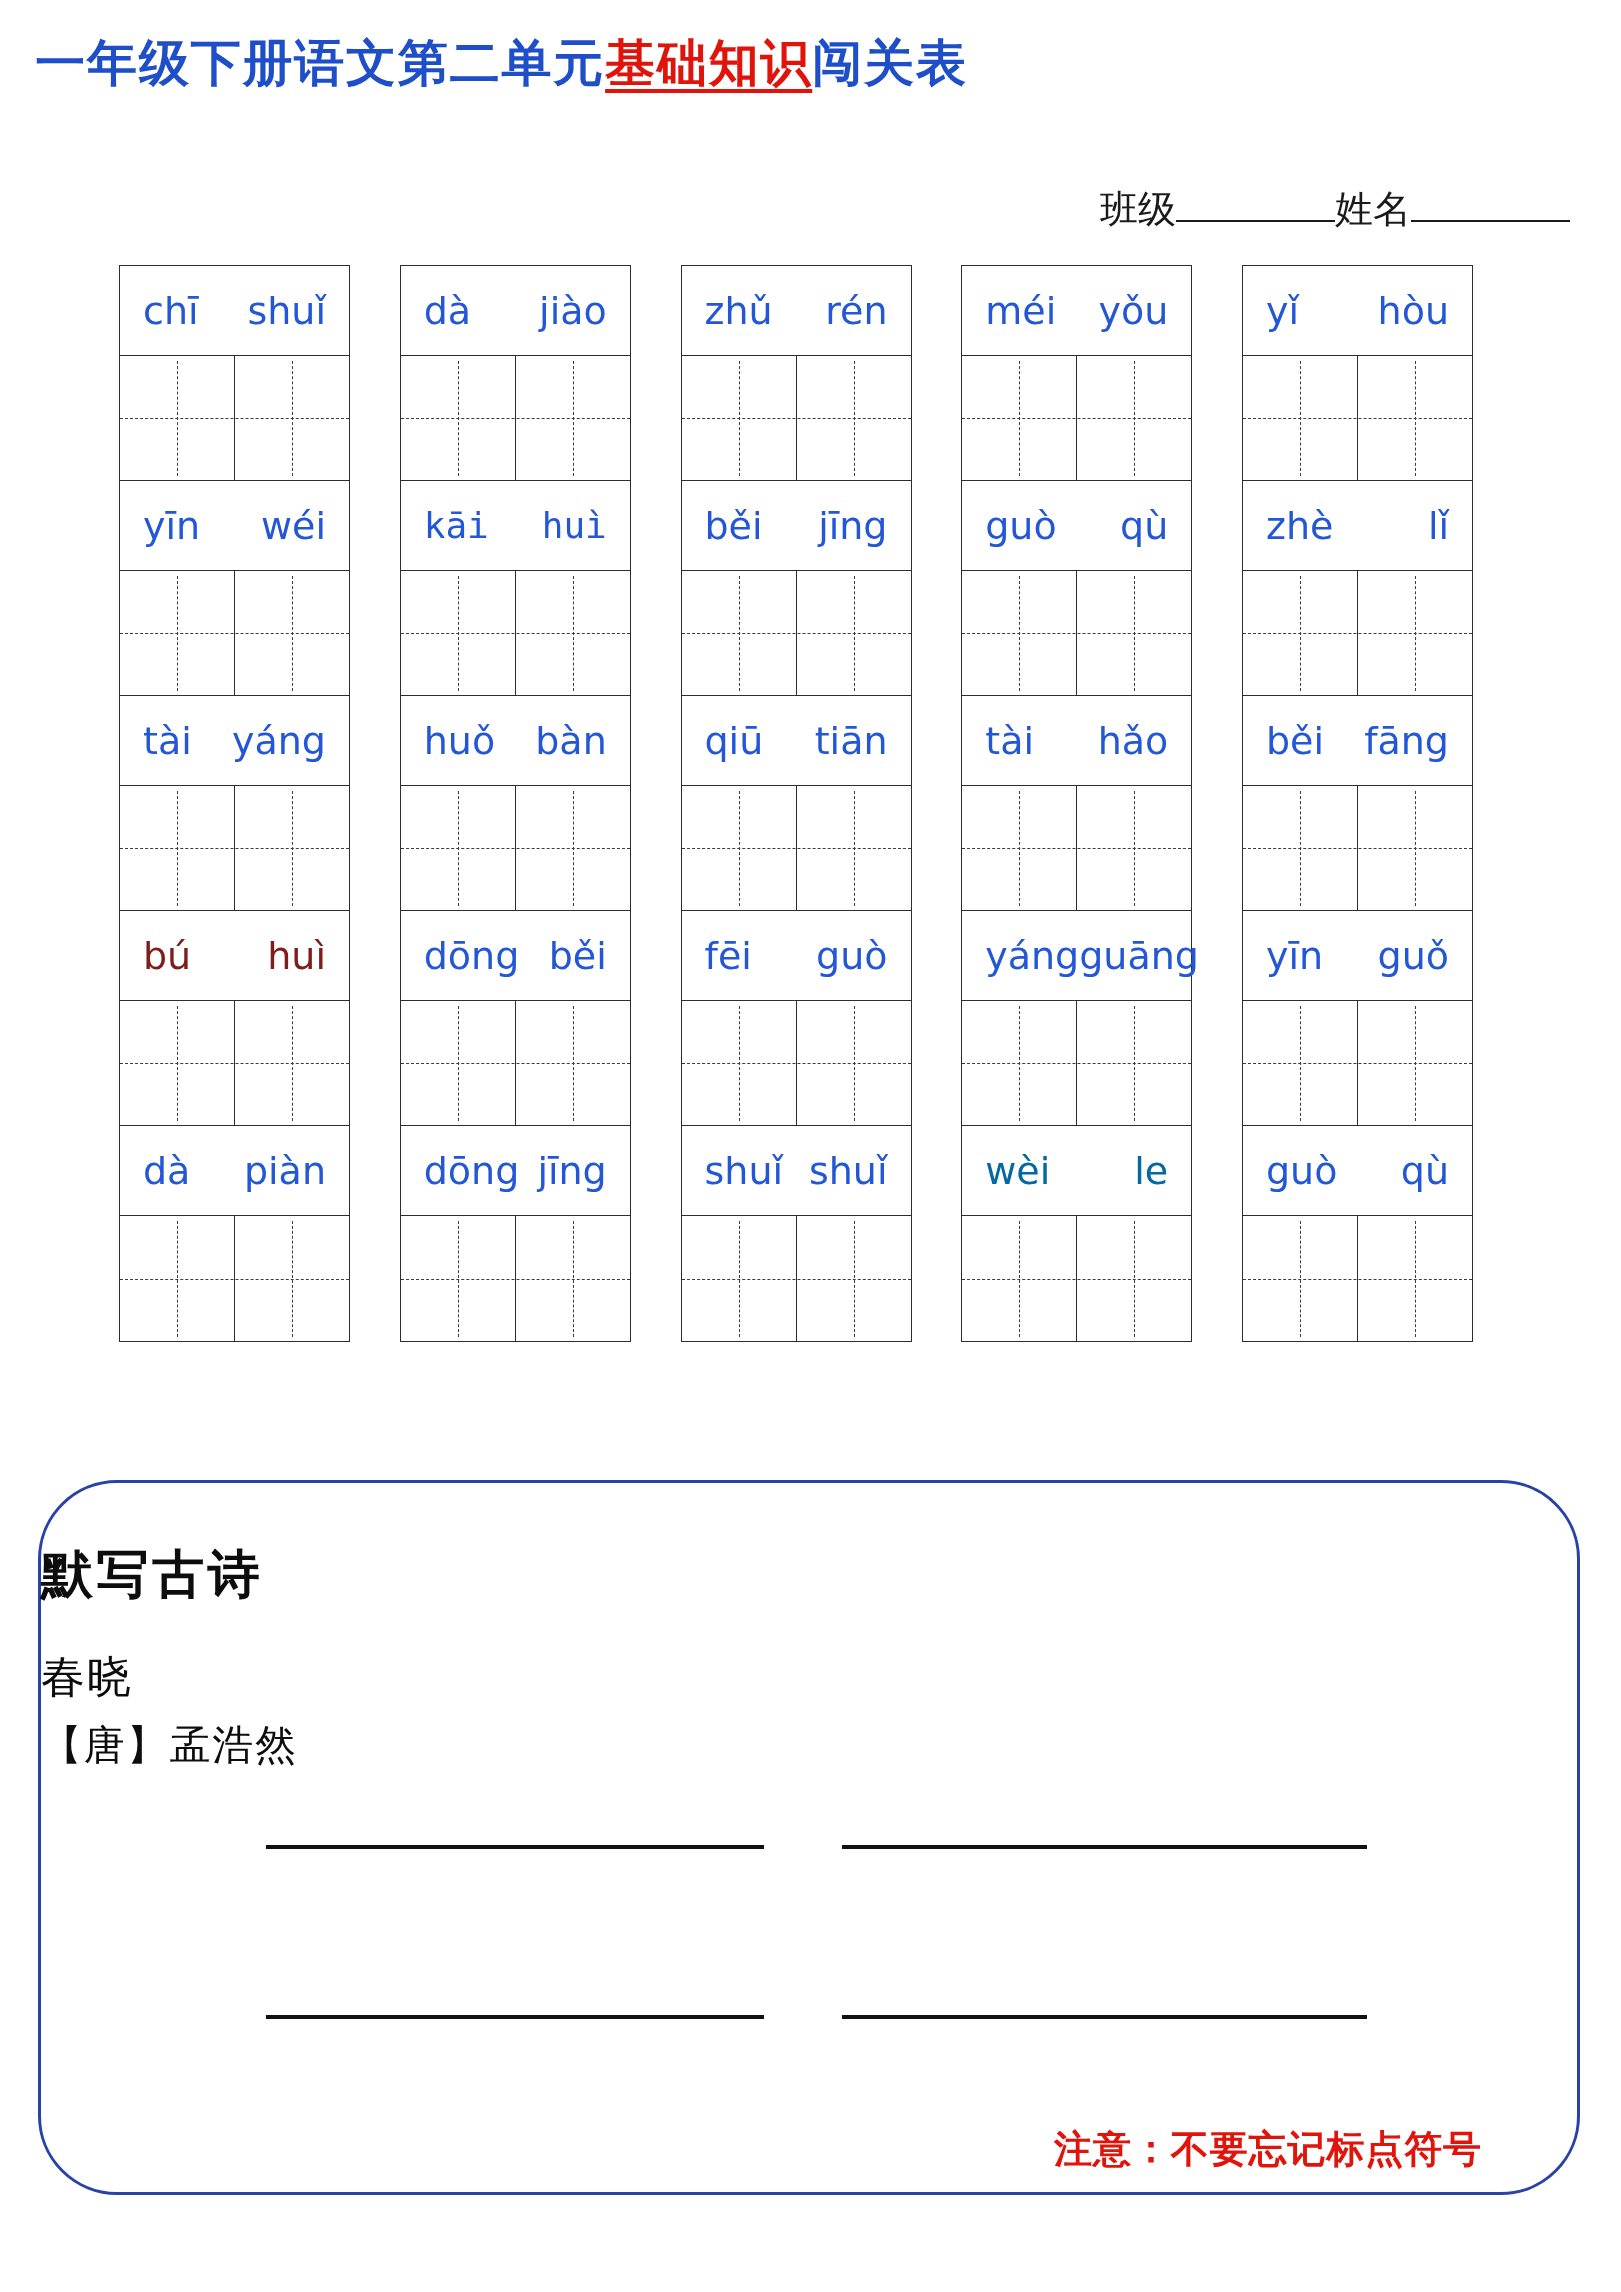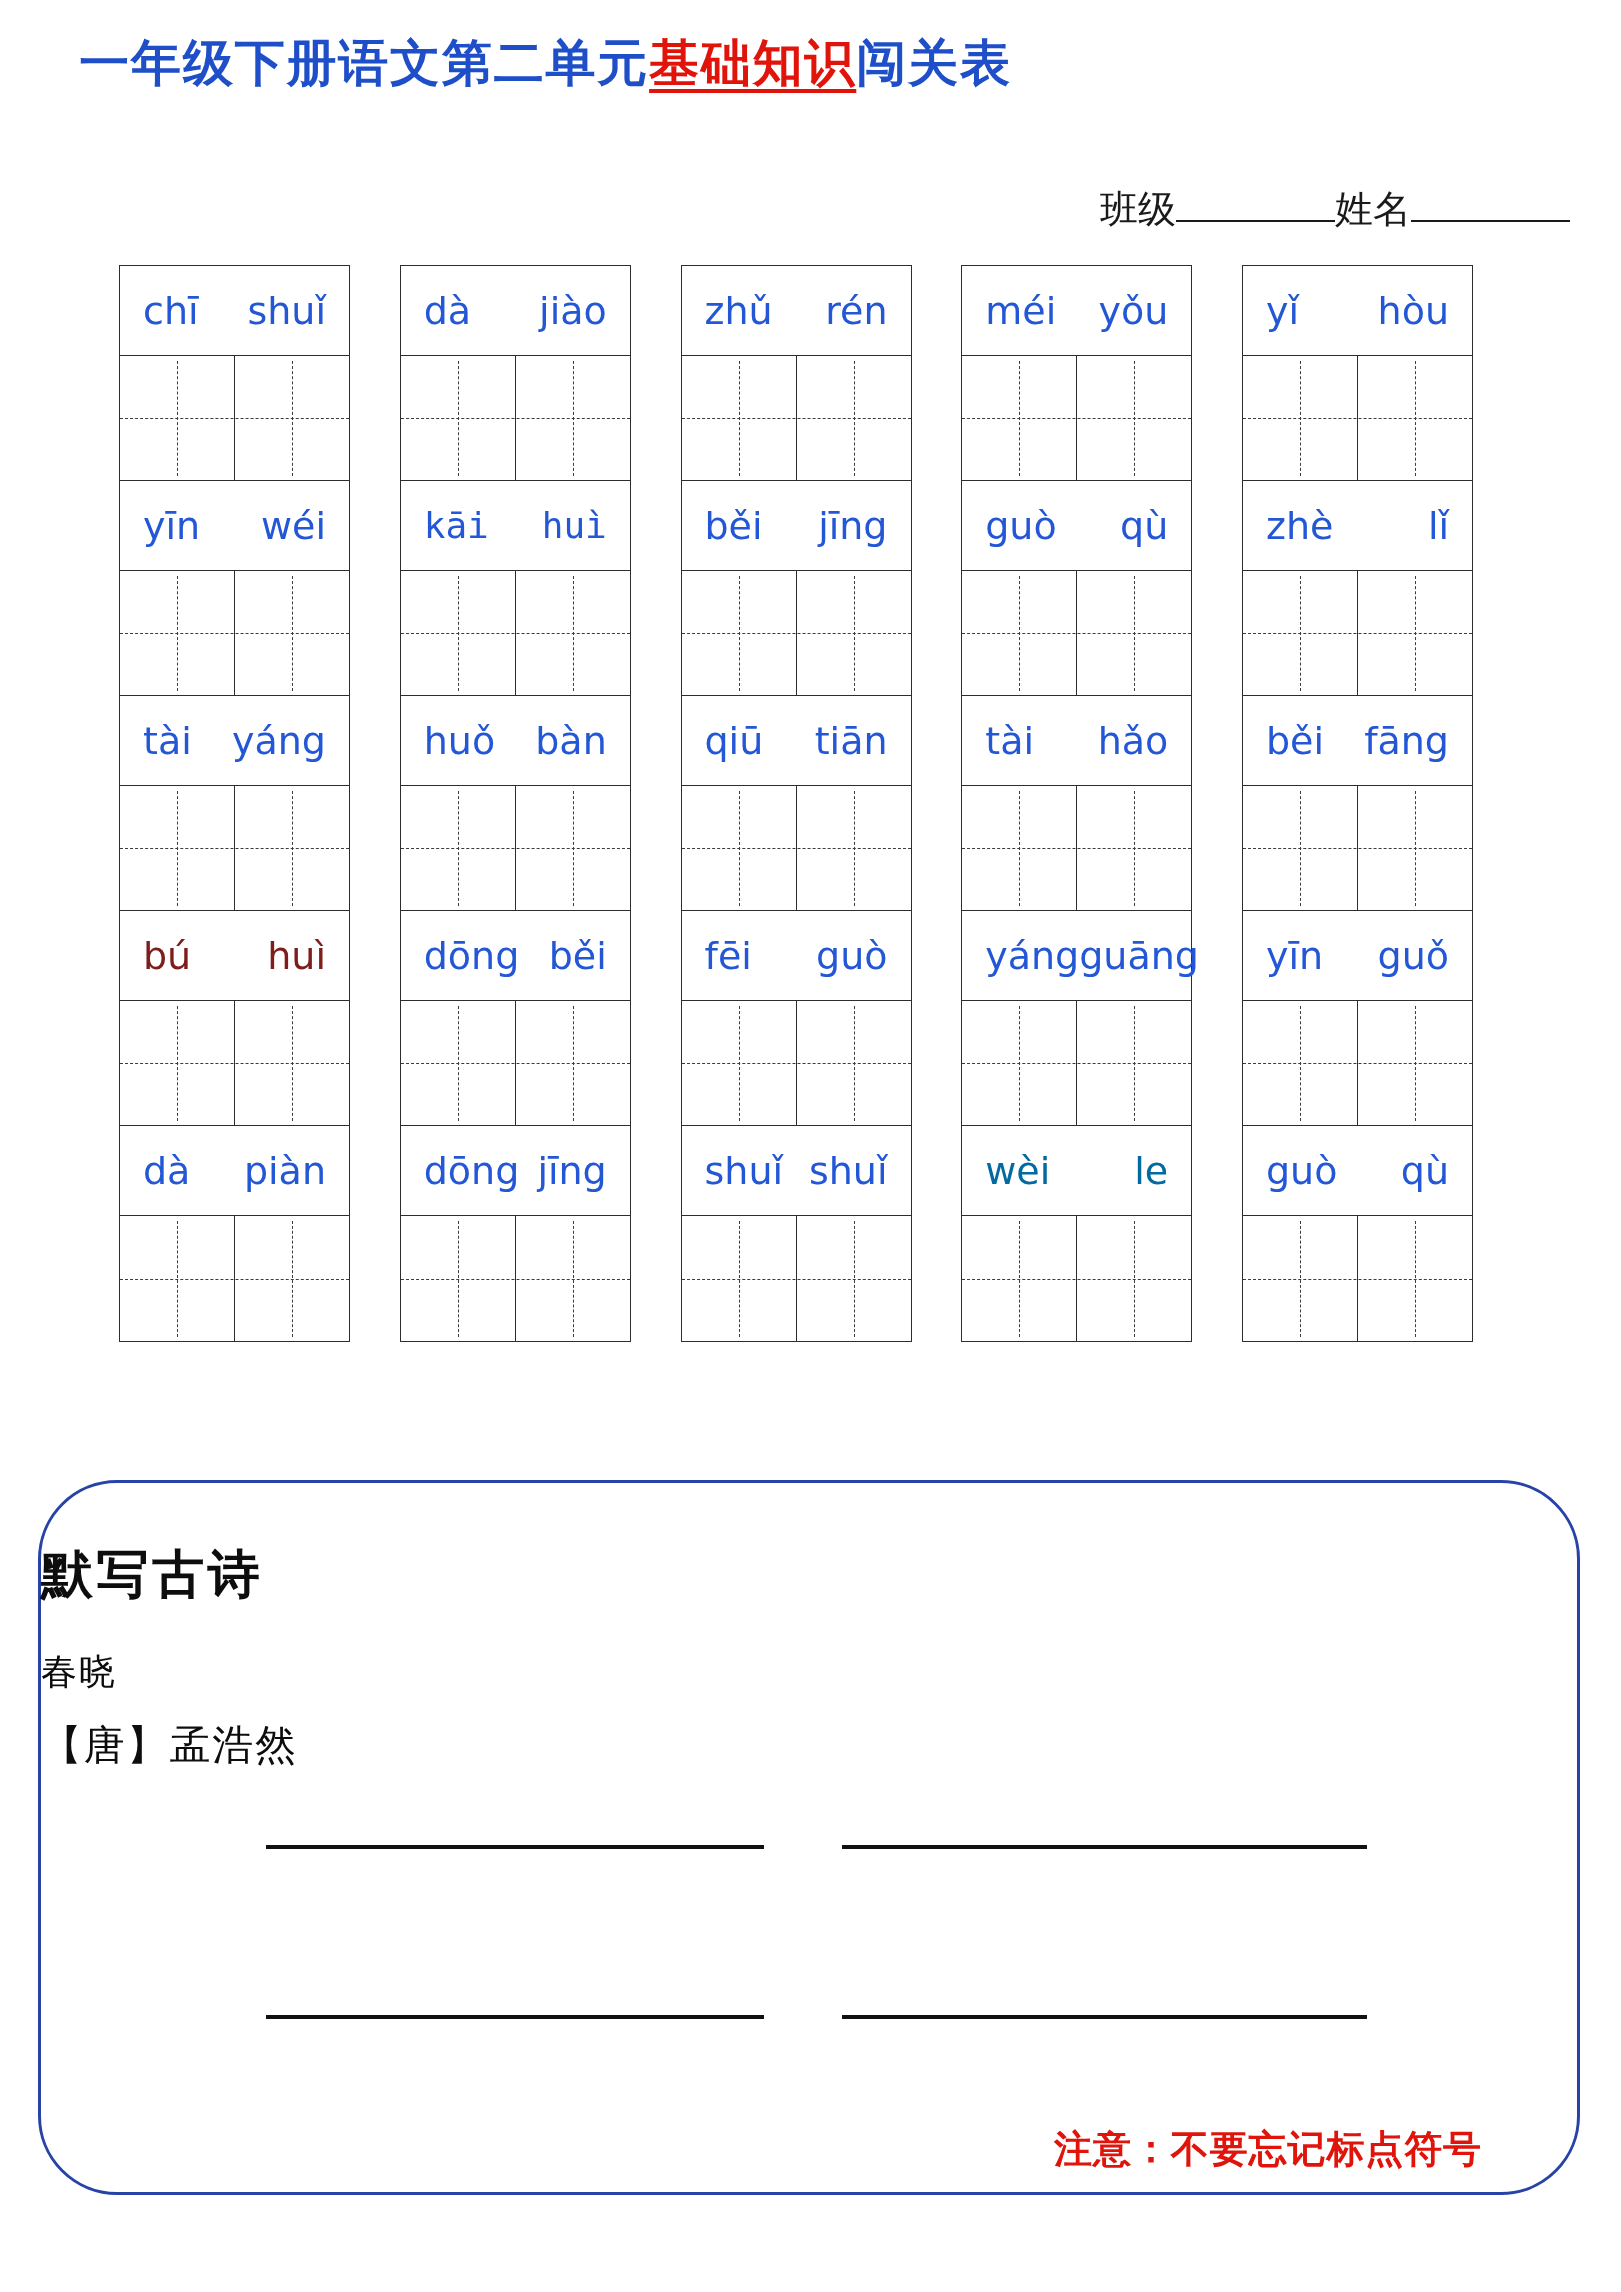--- a/index.html
+++ b/index.html
@@ -1,20 +1,20 @@
 <!DOCTYPE html>
 <html style="font-size:14.3px"><head>
 <meta charset="utf-8">
 <style>
   html,body{margin:0;padding:0;width:1622px;height:2293px;background:#ffffff;overflow:hidden;}
   body{position:relative;font-family:"Liberation Serif","DejaVu Serif",serif;color:#1a1a1a;}
 
   
   .title{position:absolute;top:30px;left:0;width:1003px;text-align:center;
-         font-weight:bold;font-size:50px;letter-spacing:1.8px;white-space:nowrap;padding-left:44px;}
+         font-weight:bold;font-size:50px;letter-spacing:1.8px;white-space:nowrap;}
   .title span{text-underline-offset:9px;}
 
   
   .hdr{position:absolute;top:184px;left:1100px;font-size:38px;white-space:nowrap;}
   .blank{display:inline-block;width:159px;height:32px;border-bottom:2.7px solid #1a1a1a;vertical-align:baseline;}
 
   
   .grid{position:absolute;left:119px;top:265px;width:1354px;display:flex;justify-content:space-between;}
   .col{width:231px;box-sizing:border-box;border:1.8px solid #2d2d2d;background:#fff;}
   .prow{height:90px;box-sizing:border-box;border-bottom:1.8px solid #2d2d2d;
@@ -26,21 +26,21 @@
   .gcell{flex:1;position:relative;}
   .gcell + .gcell{border-left:1.8px solid #2d2d2d;}
   .gcell::before{content:"";position:absolute;left:50%;top:4.5px;bottom:4.5px;border-left:1.8px dashed #3c3c3c;}
   .grow::after{content:"";position:absolute;left:0;right:0;top:50%;border-top:1.8px dashed #3c3c3c;}
 
   
   .poem-box{position:absolute;left:38px;top:1480px;width:1542px;height:715px;box-sizing:border-box;
             border:3.6px solid #2843a8;border-radius:79px;background:#fff;}
   .ptext{position:absolute;left:0;width:931px;color:#0d0d0d;white-space:nowrap;}
   .pt1{top:57px;font-size:52px;font-weight:bold;letter-spacing:3.6px;}
-  .pt2{top:165px;font-size:36px;letter-spacing:1.8px;}
+  .pt2{top:165px;font-size:44px;letter-spacing:1.8px;}
   .pt3{top:235px;font-size:41px;letter-spacing:1.8px;}
   .ansline{position:absolute;height:3.6px;background:#111;}
   .l1a{left:225px;top:362px;width:498px;}
   .l1b{left:801px;top:362px;width:525px;}
   .l2a{left:225px;top:532px;width:498px;}
   .l2b{left:801px;top:532px;width:525px;}
   .note{position:absolute;top:641px;right:95px;font-size:38px;font-weight:bold;letter-spacing:0.9px;white-space:nowrap;}
 </style>
 </head>
 <body>

